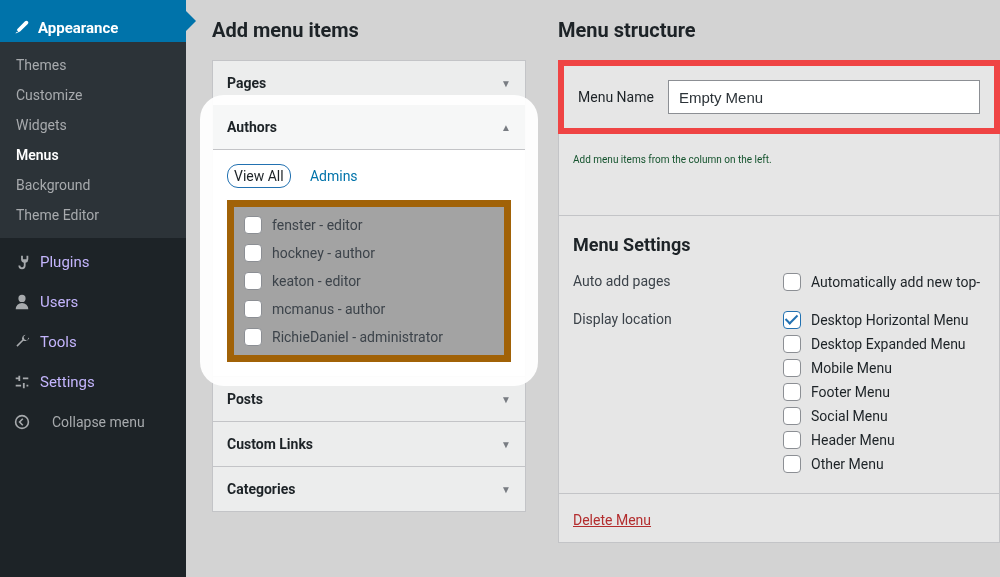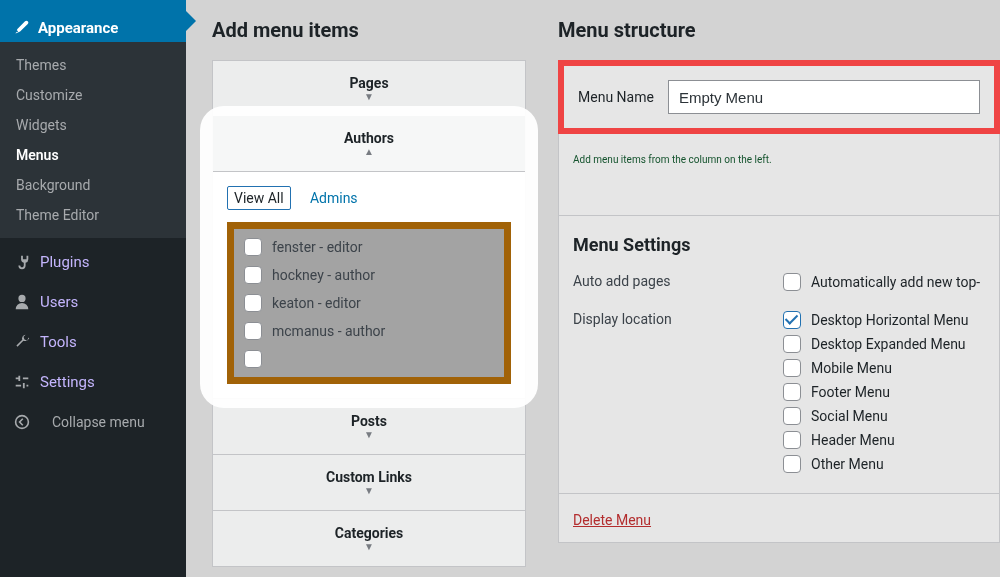--- a/index.html
+++ b/index.html
@@ -117,21 +117,20 @@
   .acc-header {
     display: flex;
     align-items: center;
     justify-content: space-between;
     padding: 14px 14px;
     font-size: 14px;
     font-weight: 700;
     border-top: 1px solid #c3c4c7;
     cursor: pointer;
     background: #eceded;
-    flex-direction: column;
   }
   .acc-header:first-child { border-top: none; }
   .acc-header .tri { font-size: 10px; color: #787c82; }
   .acc-panel {
     background: #fff;
     padding: 14px;
     border-top: 1px solid #c3c4c7;
   }
   
   .authors-glow {
@@ -154,21 +153,21 @@
     display: inline-block;
     padding: 3px 6px;
     font-size: 14px;
     color: #0073aa;
     cursor: pointer;
     margin-right: 10px;
   }
   .tab-btn.active {
     color: #1d2327;
     border: 1px solid #2271b1;
-    border-radius: 2px;
+    border-radius: 11px;
   }
   .chk-list {
     border: 7px solid #a16207;
     padding: 4px 6px;
     background: #a3a3a3;
   }
   .chk-row {
     display: flex;
     align-items: center;
     padding: 5px 4px;
@@ -375,20 +374,21 @@
                 <label class="chk-row">
                   <input type="checkbox" style="">
                   <span>keaton - editor</span>
                 </label>
                 <label class="chk-row">
                   <input type="checkbox" style="">
                   <span>mcmanus - author</span>
                 </label>
                 <label class="chk-row">
                   <input type="checkbox" style="">
+                  <span>RichieDaniel - administrator</span>
                 </label>
               </div>
             </div>
           </div>
 
           <div class="acc-header">
             <span>Posts</span>
             <span class="tri">▼</span>
           </div>
           <div class="acc-header">

